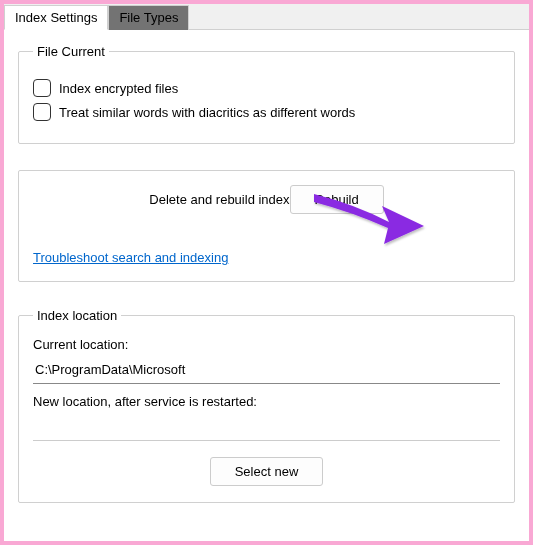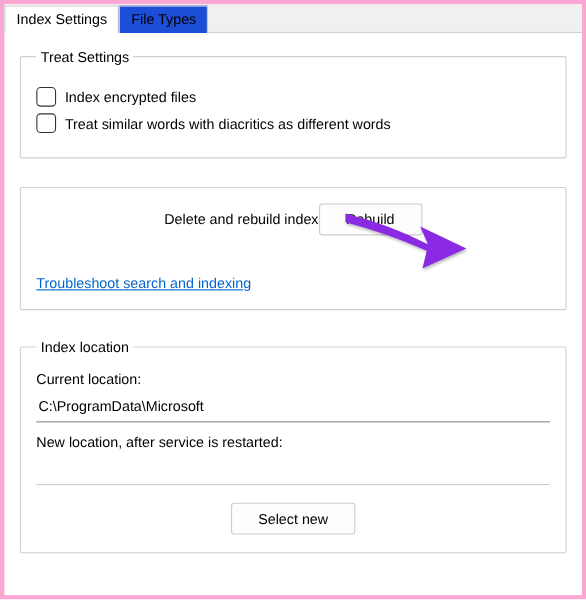--- a/index.html
+++ b/index.html
@@ -22,21 +22,21 @@
     .tabs {
       display: flex;
       background: #f0f0f0;
       border-bottom: 1px solid #d0d0d0;
     }
     .tab {
       padding: 4px 10px;
       font-size: 13px;
       border: 1px solid #d0d0d0;
       border-bottom: none;
-      background: #1d4ed8;
+      background: #737373;
       position: relative;
       top: 1px;
     }
     .tab.active {
       background: #fff;
       border-bottom: 1px solid #fff;
     }
     .content {
       padding: 14px 14px 0 14px;
     }
@@ -122,21 +122,21 @@
 <div class="outer">
 
   <div class="tabs">
     <div class="tab active">Index Settings</div>
     <div class="tab">File Types</div>
   </div>
 
   <div class="content">
 
     <fieldset>
-      <legend>Treat Settings</legend>
+      <legend>File Current</legend>
       <div class="checkbox-row">
         <div class="checkbox"></div>
         <span>Index encrypted files</span>
       </div>
       <div class="checkbox-row">
         <div class="checkbox"></div>
         <span>Treat similar words with diacritics as different words</span>
       </div>
     </fieldset>
 

